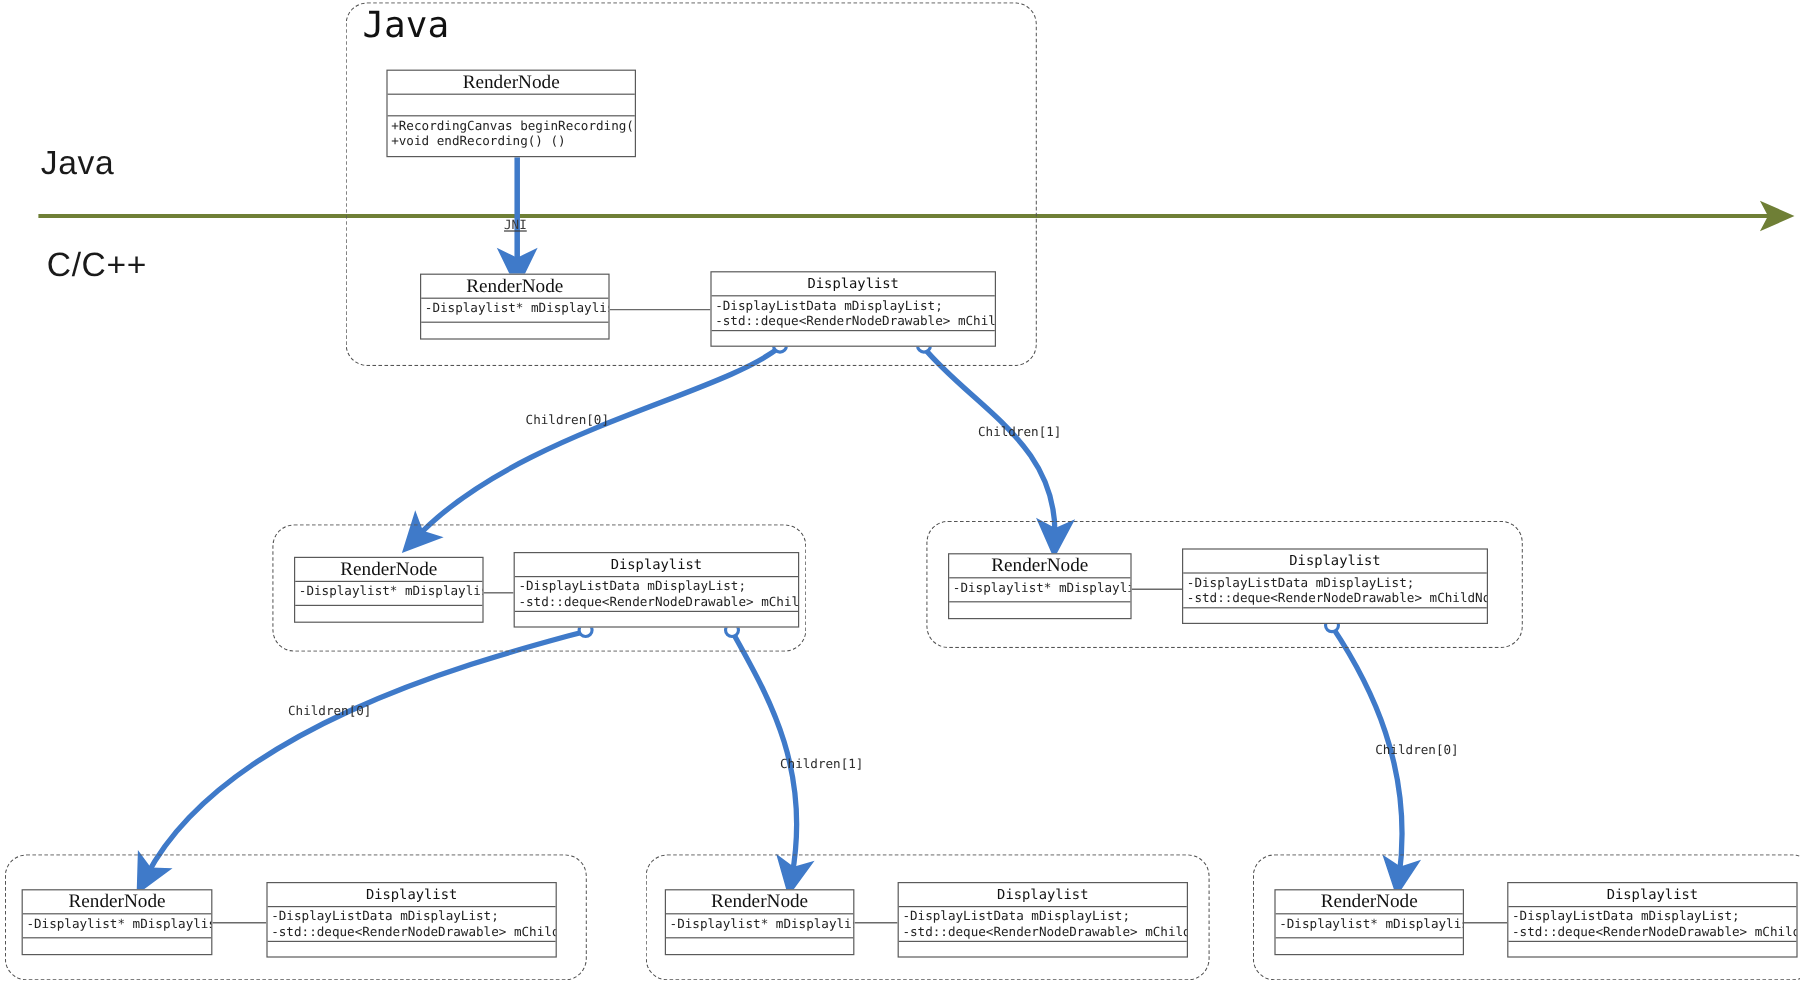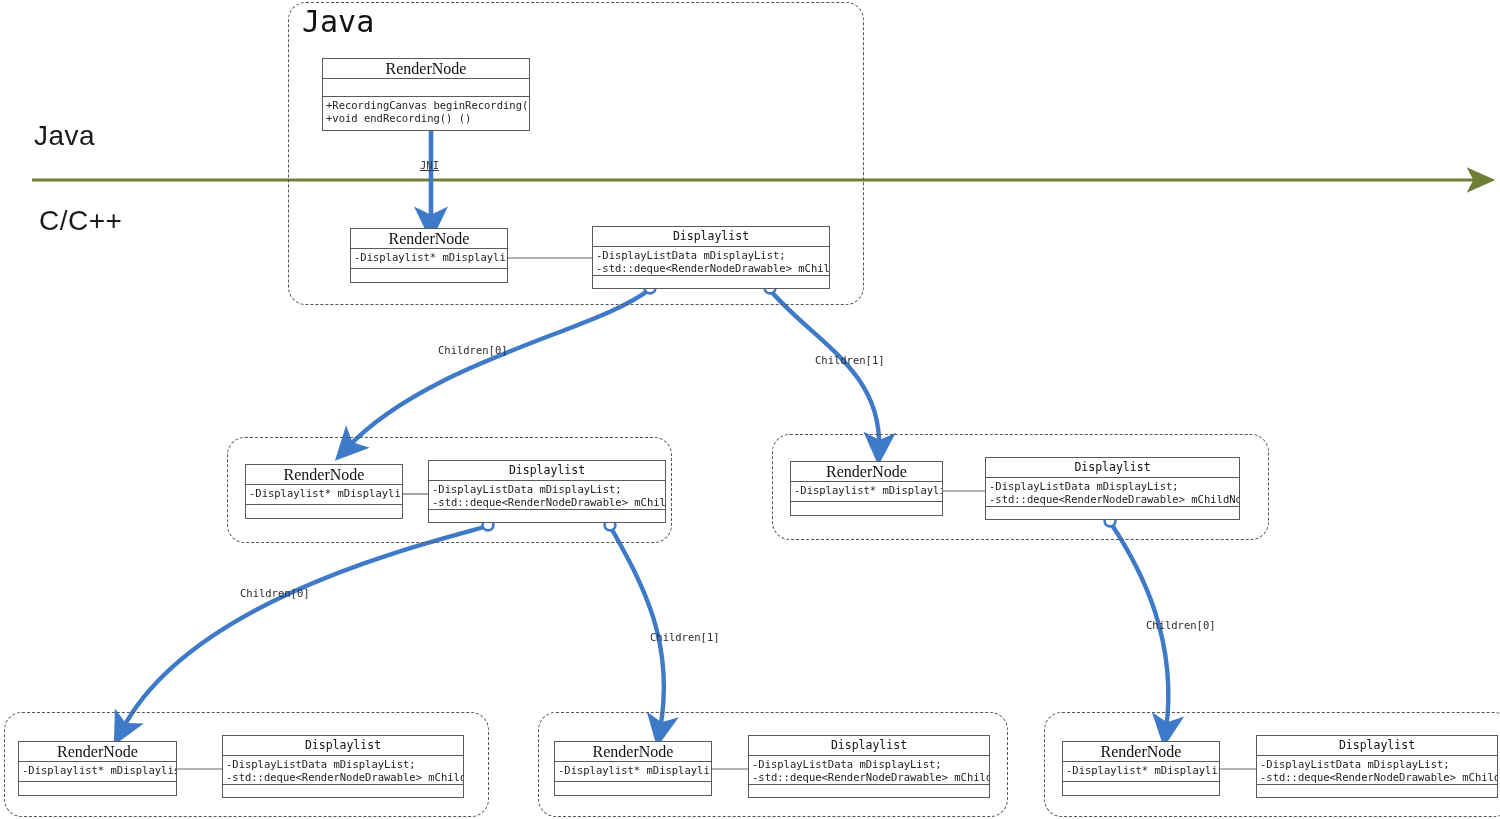--- a/index.html
+++ b/index.html
@@ -150,21 +150,21 @@
     <line x1="508" y1="258" x2="592" y2="258" stroke="#6a6a6a" stroke-width="1.2"></line>
     <line x1="403" y1="494" x2="428" y2="494" stroke="#6a6a6a" stroke-width="1.2"></line>
     <line x1="943" y1="491" x2="985" y2="491" stroke="#6a6a6a" stroke-width="1.2"></line>
     <line x1="177" y1="769" x2="222" y2="769" stroke="#6a6a6a" stroke-width="1.2"></line>
     <line x1="712" y1="769" x2="748" y2="769" stroke="#6a6a6a" stroke-width="1.2"></line>
     <line x1="1220" y1="769" x2="1256" y2="769" stroke="#6a6a6a" stroke-width="1.2"></line>
   </svg>
 
   <div class="layer-label" style="left:34px; top:120px;">Java</div>
   <div class="layer-label" style="left:39px; top:205px;">C/C++</div>
-  <div class="jni-label" style="left:420px; top:159px;text-decoration:underline;">JNI</div>
+  <div class="jni-label" style="left:420px; top:182px;text-decoration:underline;">JNI</div>
 
   <div class="group" style="left:288px; top:2px; width:576px; height:303px;"></div>
   <div class="group-title" style="left:302px; top:4px;">Java</div>
 
   <div class="uml" style="left:322px; top:58px; width:208px; height:73px;">
     <div class="sec title serif">RenderNode</div>
     <div class="sec attrs empty" style="height:18px;"></div>
     <div class="sec attrs" style="height:33px;">
       <div class="row">+RecordingCanvas beginRecording() ()</div>
       <div class="row">+void endRecording() ()</div>

